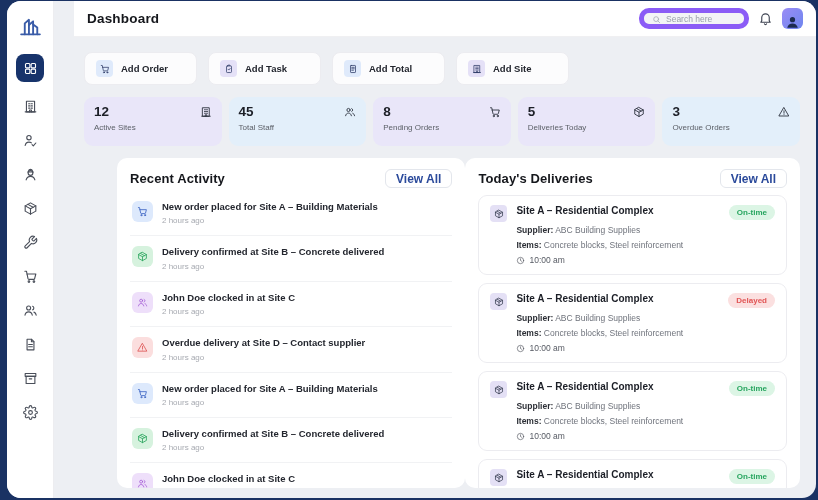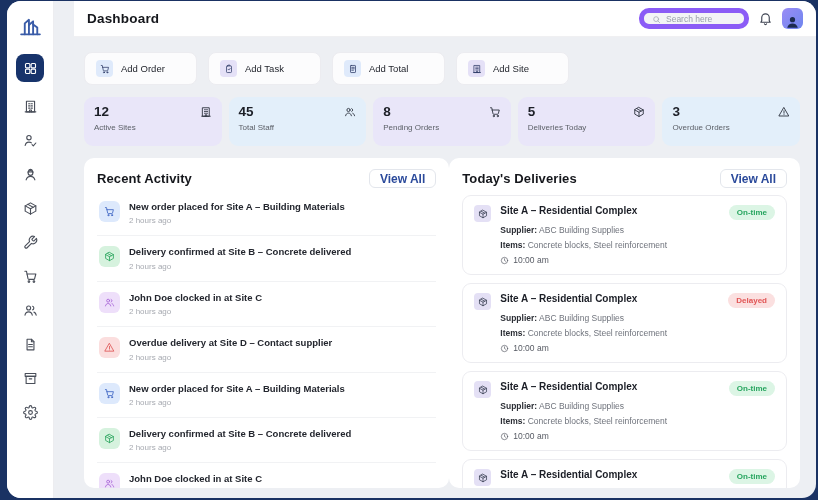--- a/index.html
+++ b/index.html
@@ -41,33 +41,33 @@
 
   
   .actions-row { display:flex; gap:11px; align-items:center; flex:none; }
   .action-btn { width:113px; height:33px; background:#fcfcfd; border:1px solid #ececf0;
                 border-radius:8px; display:flex; align-items:center; gap:8px; padding:0 11px; cursor:pointer; }
   .chip { width:17px; height:17px; border-radius:4px; display:flex; align-items:center;
           justify-content:center; color:#2c3a66; flex:none; }
   .chip .icon { width:10px; height:10px; }
   .chip.m-blue { background:#dfeafb; }
   .chip.m-lavender { background:#e5e1f7; }
-  .action-label { font-size:9.5px; font-weight:400; color:#23262e; }
+  .action-label { font-size:9.5px; font-weight:700; color:#23262e; }
 
   
   .stats-row { display:flex; gap:7px; margin-top:12px; flex:none; }
   .stat-card { flex:1; height:49px; border-radius:9px; padding:7px 10px; position:relative; }
   .stat-card.m-lavender { background:#e9e6f9; }
   .stat-card.m-blue { background:#e3effa; }
   .stat-value { font-size:13.5px; font-weight:800; color:#1c1f27; }
   .stat-label { font-size:8px; color:#5c6068; margin-top:4px; }
   .stat-icon { position:absolute; top:9px; right:10px; width:12px; height:12px; color:#2e3340; }
 
   
-  .panels-row { display:flex; margin-top:12px; flex:1; min-height:0; }
+  .panels-row { display:flex; margin-top:12px; flex:1; min-height:0;margin-left:33px; }
   .panel { background:#fff; border-radius:10px; padding:11px 13px; display:flex;
            flex-direction:column; min-height:0; overflow:hidden; }
   .panel.activity { flex:372 1 0; }
   .panel.deliveries { flex:356 1 0; }
   .panel-head { display:flex; align-items:center; justify-content:space-between; flex:none; margin-bottom:3px; }
   .panel-title { font-size:13px; font-weight:800; color:#15171c; letter-spacing:.1px; }
   .view-all { height:19px; padding:0 10px; background:#fff; border:1px solid #e3e6ec; border-radius:6px;
               font-size:12px; font-weight:700; color:#2b4a9b; font-family:inherit; cursor:pointer; }
 
   

